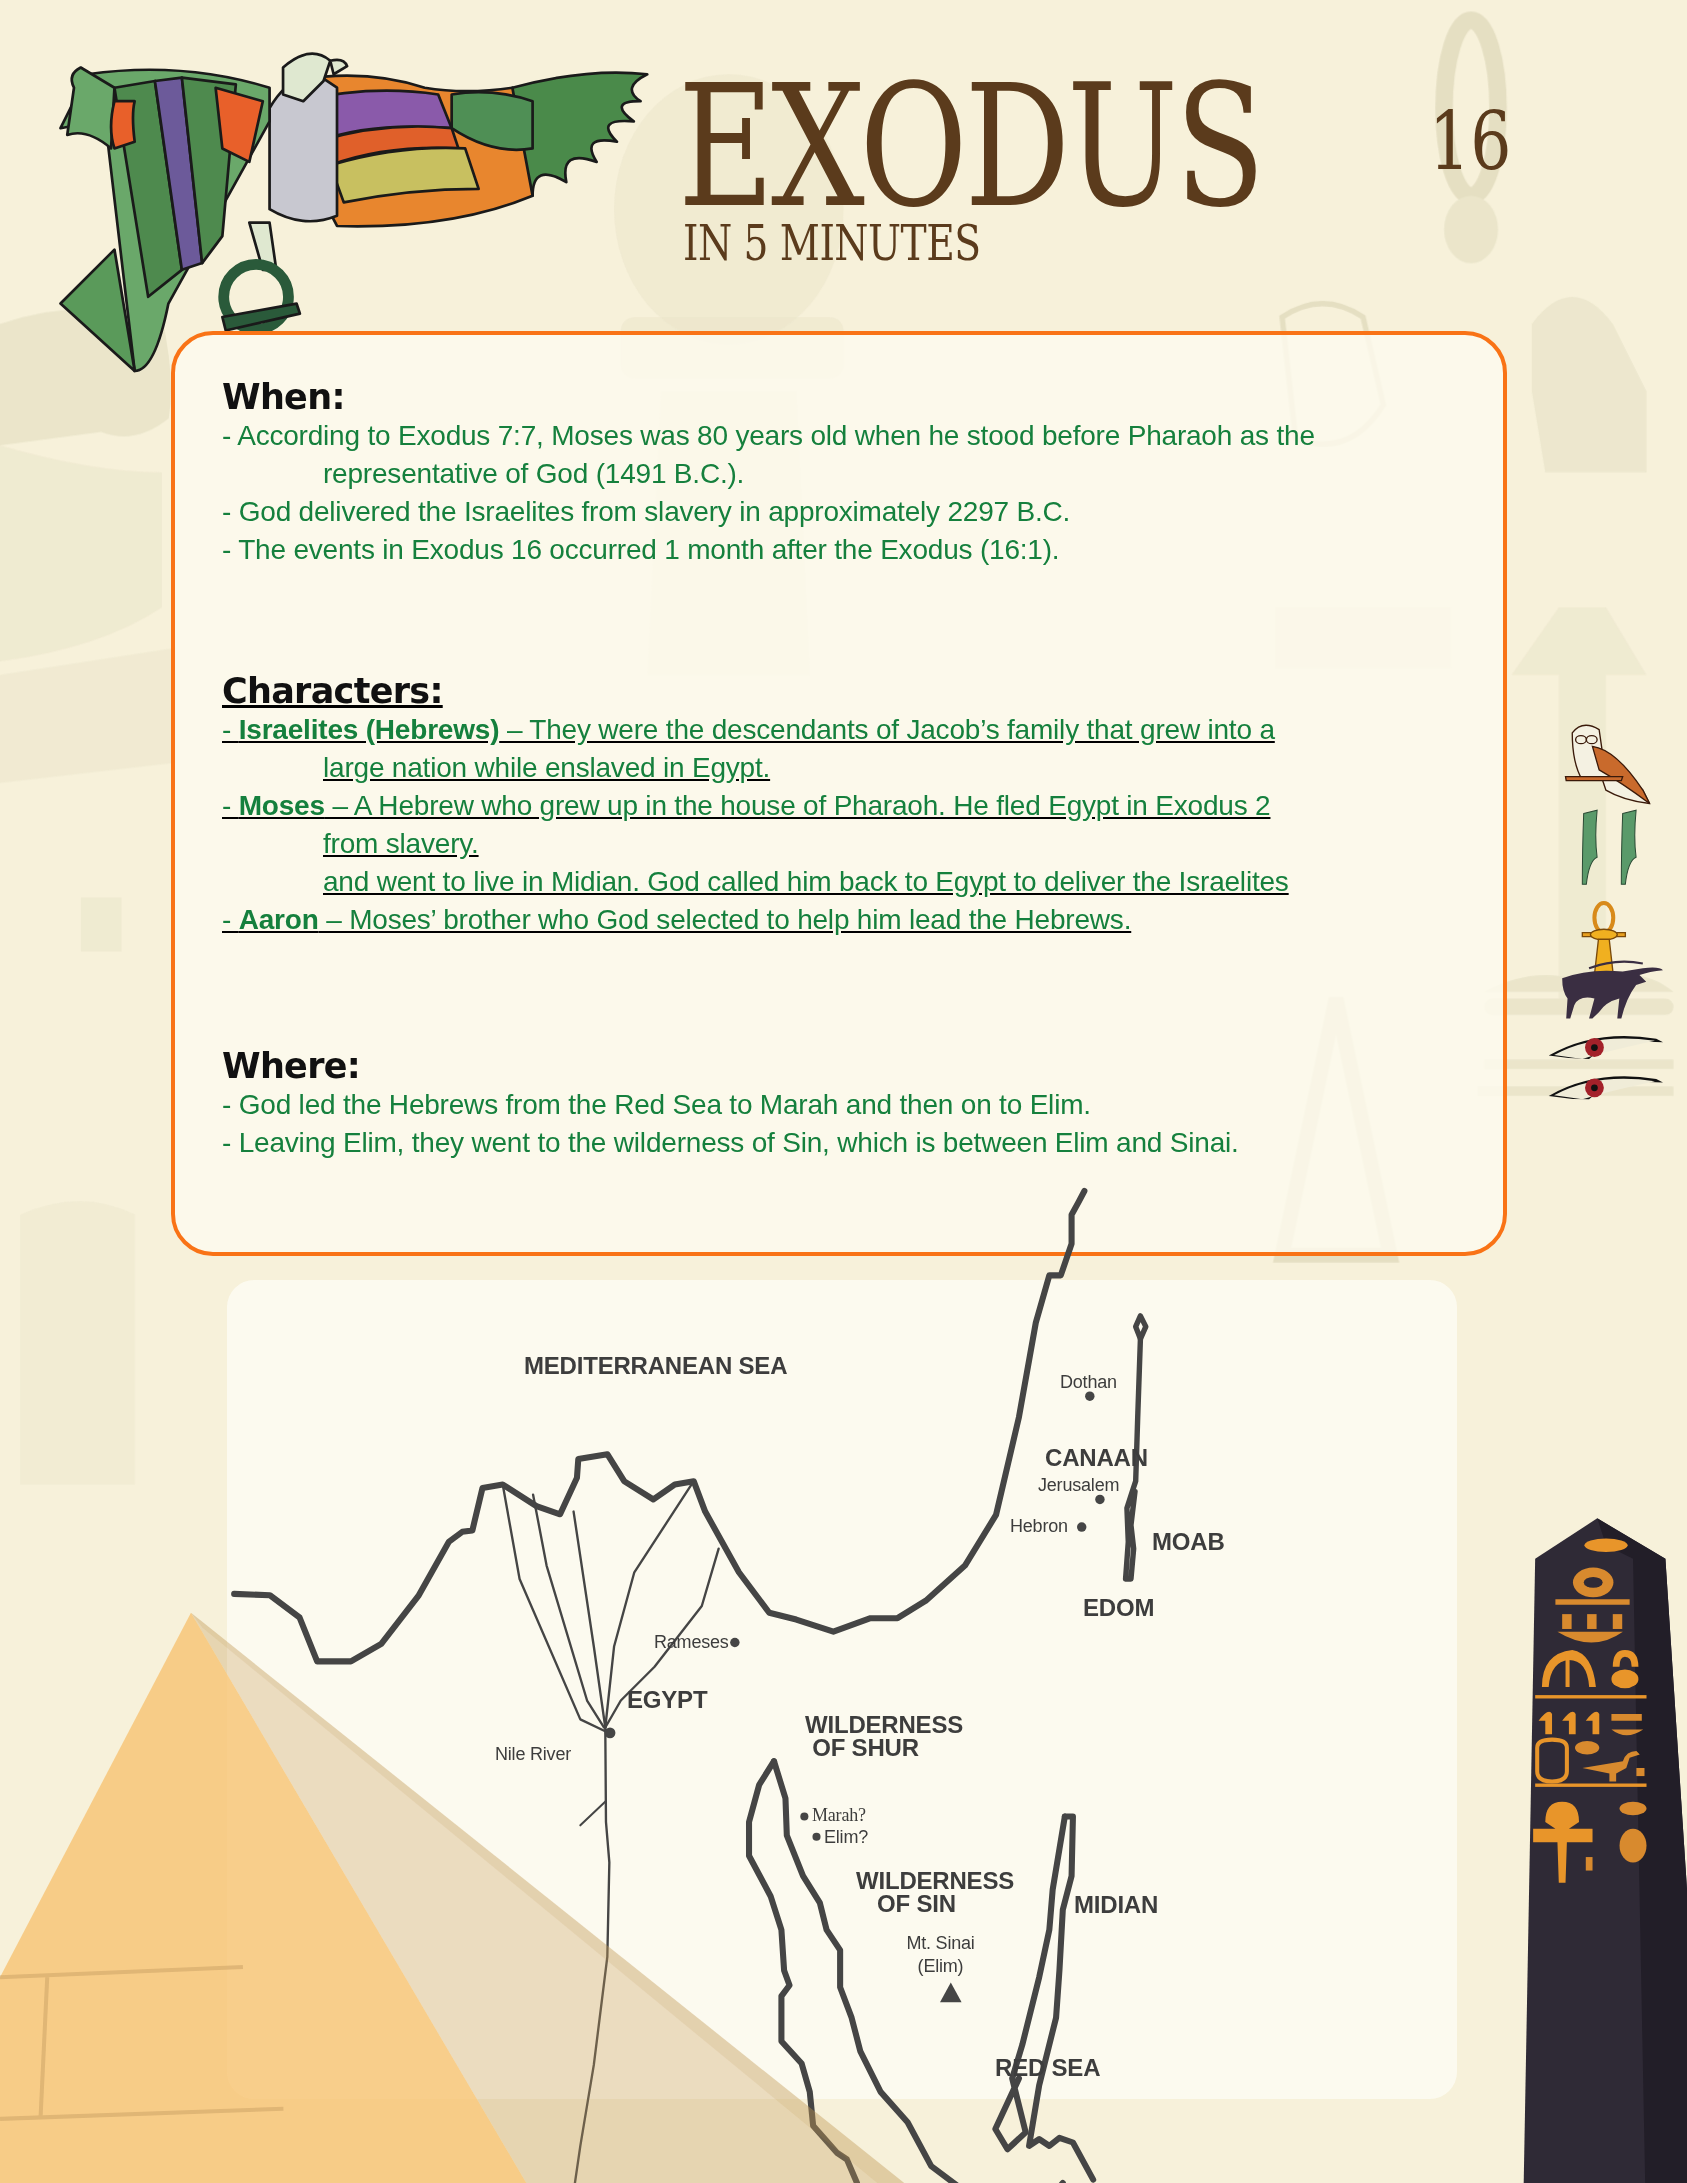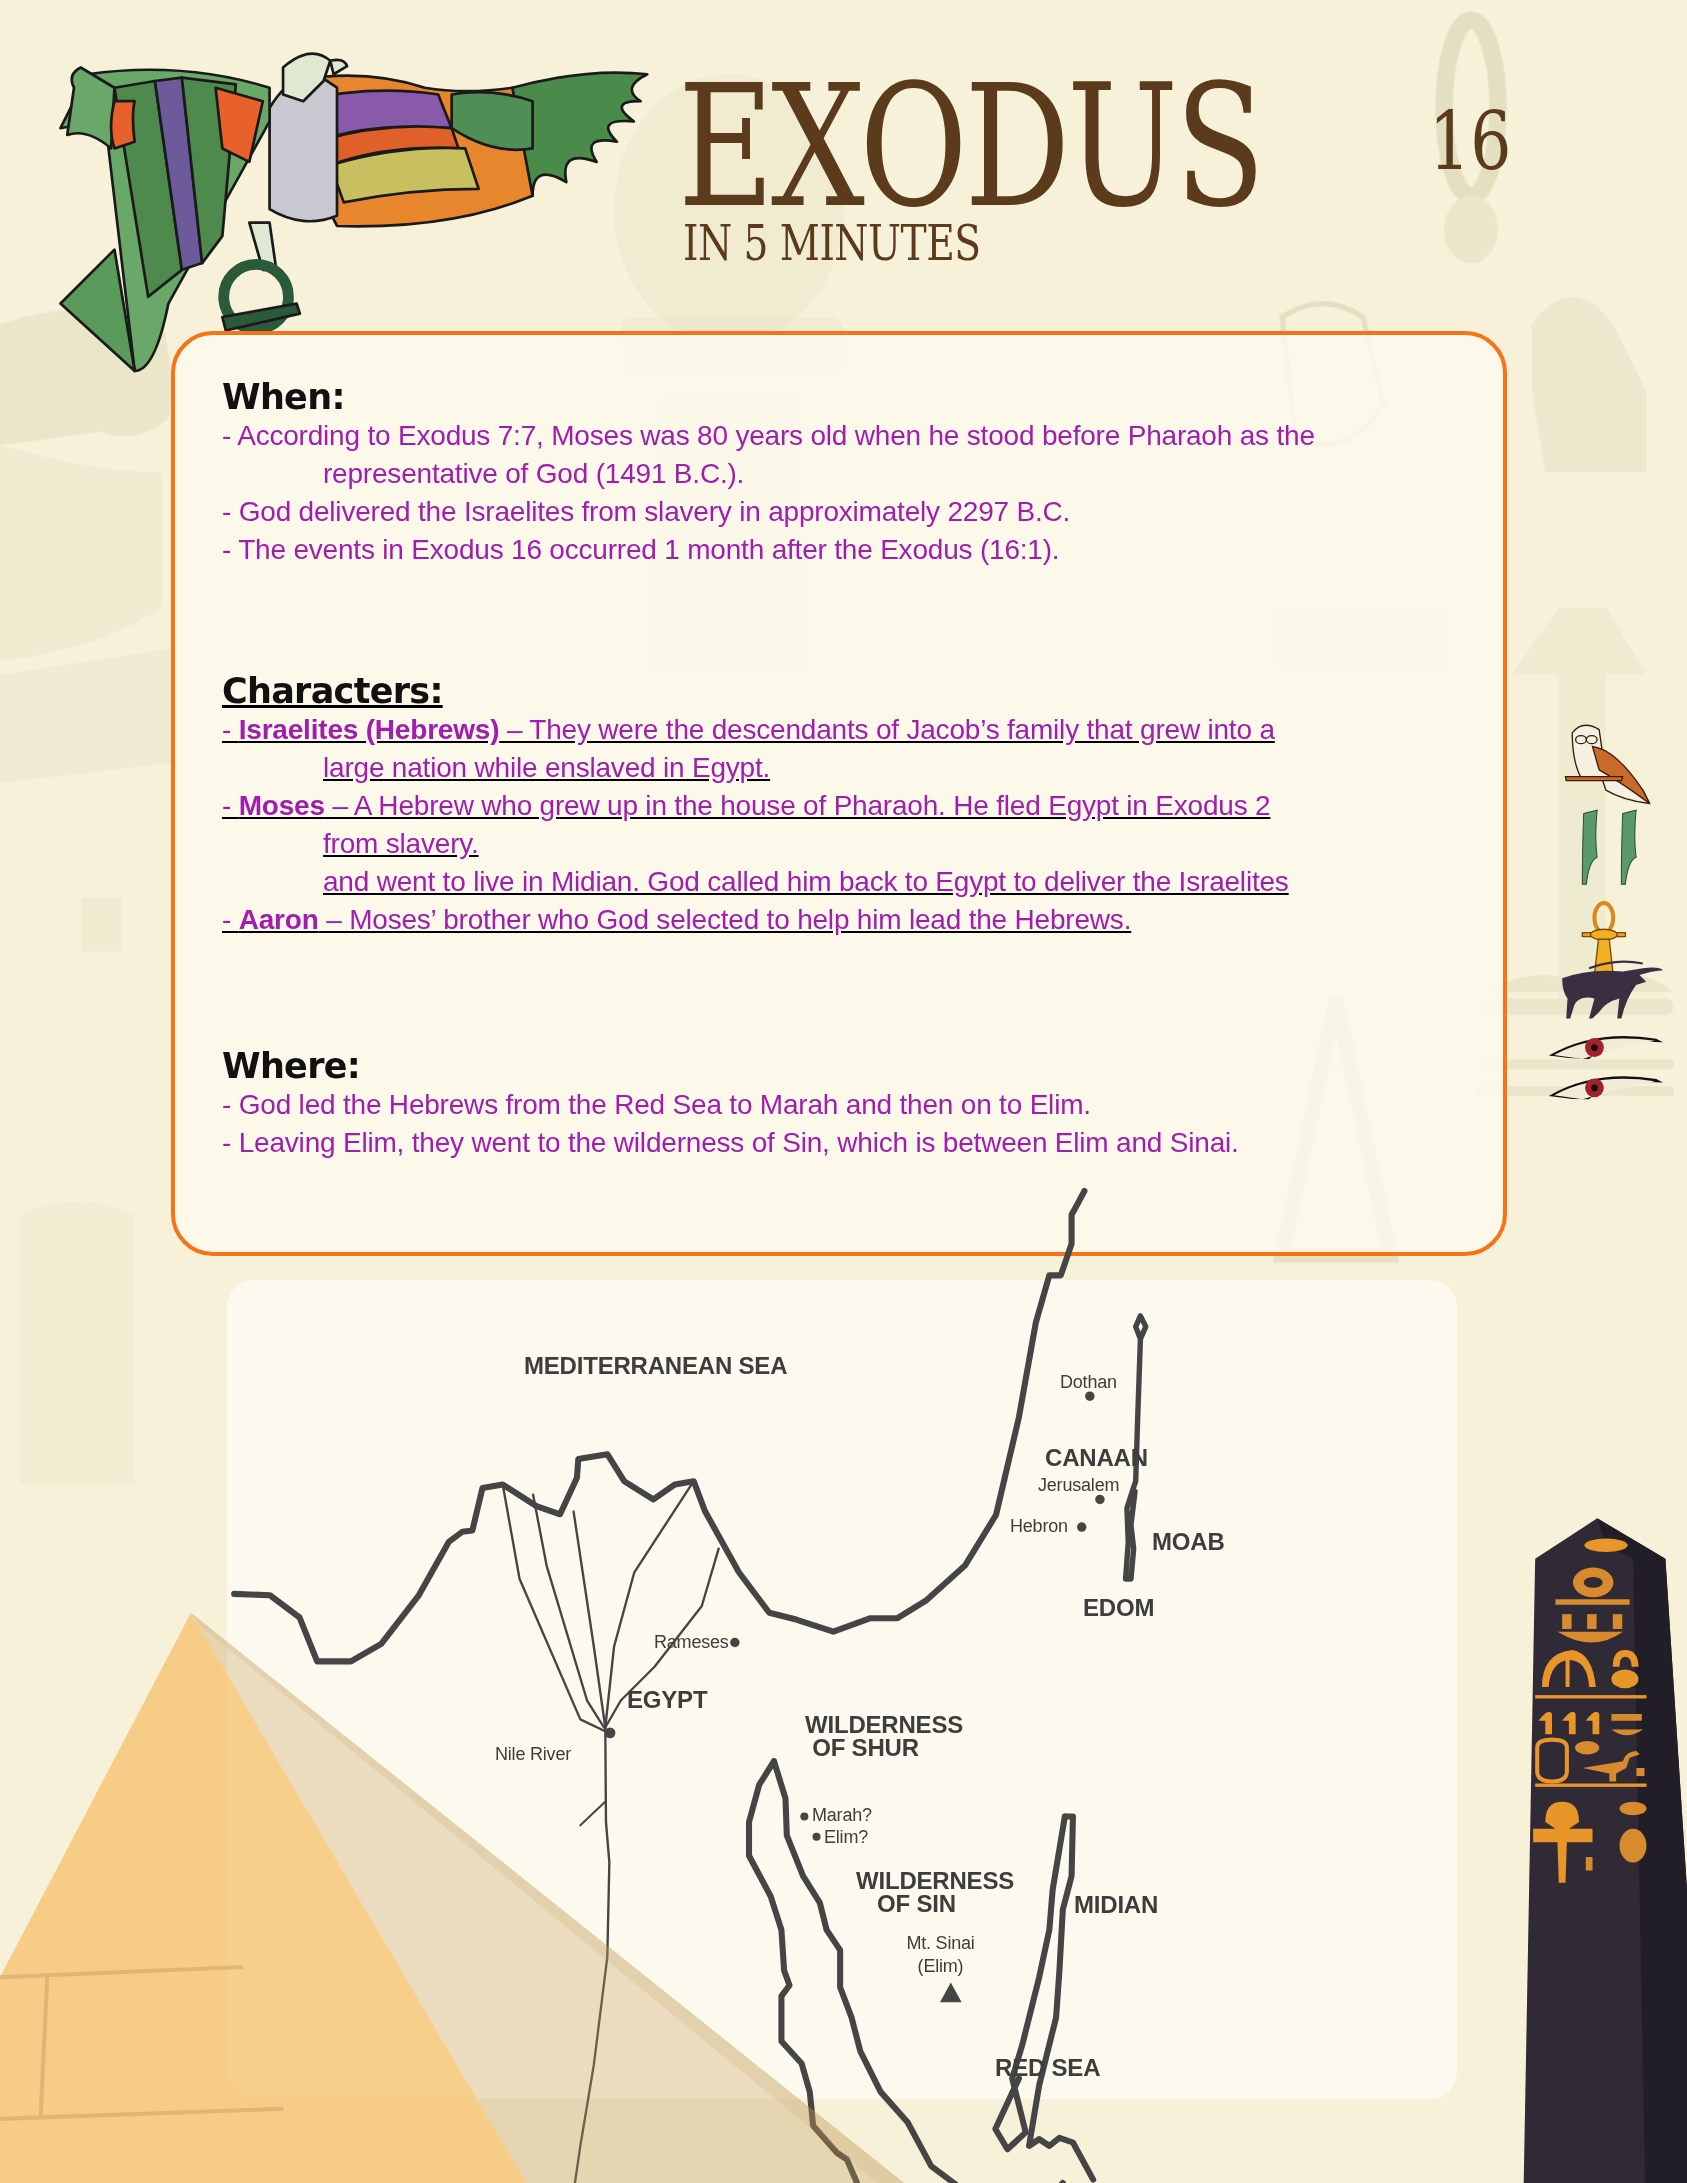--- a/index.html
+++ b/index.html
@@ -4,21 +4,21 @@
 <style>
   html,body{margin:0;padding:0;}
   body{width:1687px;height:2183px;position:relative;overflow:hidden;background:#f7f1da;font-family:"Liberation Sans","DejaVu Sans",sans-serif;}
   .bg-art{position:absolute;left:0;top:0;width:1687px;height:2183px;}
   .title-main{position:absolute;left:678px;top:62px;font-family:"DejaVu Serif","Liberation Serif",serif;font-size:169px;line-height:1;color:#5b3b1c;letter-spacing:-4px;transform:scaleX(0.78);transform-origin:left top;font-weight:normal;}
   .title-num{position:absolute;left:1429px;top:101px;font-family:"DejaVu Serif","Liberation Serif",serif;font-size:81px;color:#5b3b1c;line-height:1;transform:scaleX(0.8);transform-origin:left top;}
   .title-sub{position:absolute;left:683px;top:219px;font-family:"DejaVu Serif","Liberation Serif",serif;font-size:49px;color:#5b3b1c;line-height:1;transform:scaleX(0.8);transform-origin:left top;letter-spacing:-0.7px;}
   .info-panel{position:absolute;left:171px;top:331px;width:1336px;height:925px;border:4px solid #f97316;border-radius:42px;background:rgba(252,250,238,0.82);box-sizing:border-box;}
   .section{position:absolute;left:47px;width:1269px;}
   .section h2{margin:0;font-family:"DejaVu Sans",sans-serif;font-weight:bold;font-size:35px;line-height:40px;color:#111;letter-spacing:-0.7px;}
-  .line{font-size:28px;line-height:38px;color:#a21caf;white-space:nowrap;letter-spacing:-0.2px;}
+  .line{font-size:28px;line-height:38px;color:#15803d;white-space:nowrap;letter-spacing:-0.2px;}
   .line.indent{padding-left:101px;}
   .line b{font-weight:bold;}
   .map-panel{position:absolute;left:227px;top:1280px;width:1230px;height:819px;border-radius:27px;background:rgba(253,252,242,0.85);}
   .map-svg{position:absolute;left:0;top:0;width:1687px;height:2183px;pointer-events:none;}
   .map-label{position:absolute;font-family:"Liberation Sans","DejaVu Sans",sans-serif;font-size:18px;color:#3d3d3d;white-space:nowrap;line-height:23px;text-align:center;letter-spacing:-0.2px;}
   .map-label.caps{font-weight:bold;font-size:24px;}
   .overlay{position:absolute;left:0;top:0;width:1687px;height:2183px;pointer-events:none;}
 </style>
 </head>
 <body>
@@ -196,21 +196,21 @@
 <div class="map-label" style="left:1010px;top:1515px;">Hebron</div>
 <div class="map-label caps" style="left:1152px;top:1530px;">MOAB</div>
 <div class="map-label caps" style="left:1083px;top:1596px;">EDOM</div>
 <div class="map-label" style="left:654px;top:1631px;">Rameses</div>
 <div class="map-label caps" style="left:627px;top:1688px;">EGYPT</div>
 <div class="map-label" style="left:495px;top:1743px;">Nile River</div>
 <div class="map-label caps" style="left:805px;top:1713px;width:121px;">
     <div>WILDERNESS</div>
     <div>OF SHUR</div>
   </div>
-<div class="map-label" style="left:812px;top:1804px;">Marah?</div>
+<div class="map-label" style="left:812px;top:1804px;font-family:Liberation Serif, serif;">Marah?</div>
 <div class="map-label" style="left:824px;top:1826px;">Elim?</div>
 <div class="map-label caps" style="left:856px;top:1869px;width:121px;">
     <div>WILDERNESS</div>
     <div>OF SIN</div>
   </div>
 <div class="map-label caps" style="left:1074px;top:1893px;">MIDIAN</div>
 <div class="map-label" style="left:900px;top:1932px;width:81px;">
     <div>Mt. Sinai</div>
     <div>(Elim)</div>
   </div>

